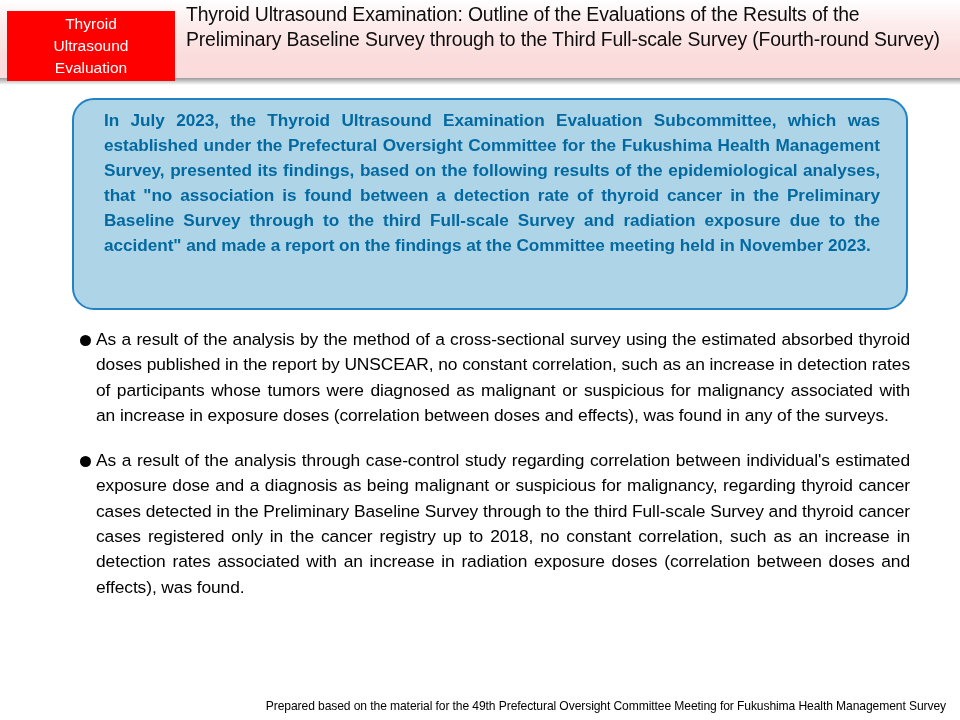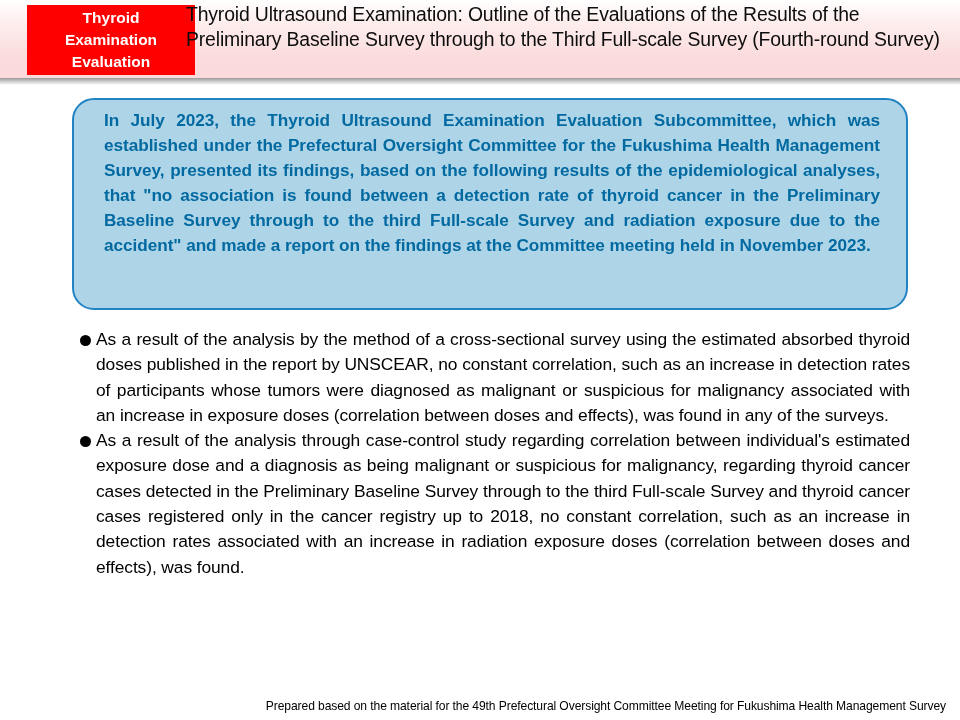--- a/index.html
+++ b/index.html
@@ -28,35 +28,34 @@
     position: absolute;
     left: 0;
     top: 78px;
     width: 960px;
     height: 7px;
     background: linear-gradient(to bottom, #9a9a9a 0%, #c9c9c9 45%, #ffffff 100%);
   }
   .title-badge {
     position: absolute;
     left: 7px;
-    top: 5px;
+    top: 11px;
     width: 168px;
     height: 70px;
     background: #fe0000;
     color: #ffffff;
-    font-weight: bold;
+    font-weight: normal;
     font-size: 15.5px;
     line-height: 22px;
     text-align: center;
     display: flex;
     flex-direction: column;
     align-items: center;
     justify-content: center;
     letter-spacing: 0px;
-    margin-left: 20px;
   }
   .title-badge span { display: block; white-space: nowrap; }
 
   .header-title {
     position: absolute;
     left: 186px;
     top: 2px;
     width: 768px;
     height: 74px;
     color: #0d0d0d;
@@ -97,20 +96,21 @@
   
   .bullets {
     position: absolute;
     left: 78px;
     top: 327px;
     width: 832px;
   }
   .bullet-item {
     position: relative;
     padding-left: 18px;
+    margin-bottom: 20px;
     color: #000000;
     font-size: 17.4px;
     line-height: 25.3px;
     text-align: justify;
     text-justify: inter-word;
     letter-spacing: -0.1px;
   }
   .bullet-item:last-child { margin-bottom: 12px; }
   .bullet-dot {
     position: absolute;
@@ -136,21 +136,21 @@
   }
 </style>
 </head>
 <body>
 
 <div class="header-band"></div>
 <div class="header-shadow"></div>
 
 <div class="title-badge">
   <span>Thyroid</span>
-  <span>Examination</span>
+  <span>Ultrasound</span>
   <span>Evaluation</span>
 </div>
 
 <div class="header-title">Thyroid Ultrasound Examination: Outline of the Evaluations of the Results of the Preliminary Baseline Survey through to the Third Full-scale Survey (Fourth-round Survey)</div>
 
 <div class="callout"></div>
 <div class="callout-text">In July 2023, the Thyroid Ultrasound Examination Evaluation Subcommittee, which was established under the Prefectural Oversight Committee for the Fukushima Health Management Survey, presented its findings, based on the following results of the epidemiological analyses, that "no association is found between a detection rate of thyroid cancer in the Preliminary Baseline Survey through to the third Full-scale Survey and radiation exposure due to the accident" and made a report on the findings at the Committee meeting held in November 2023.</div>
 
 <div class="bullets">
   <div class="bullet-item">

